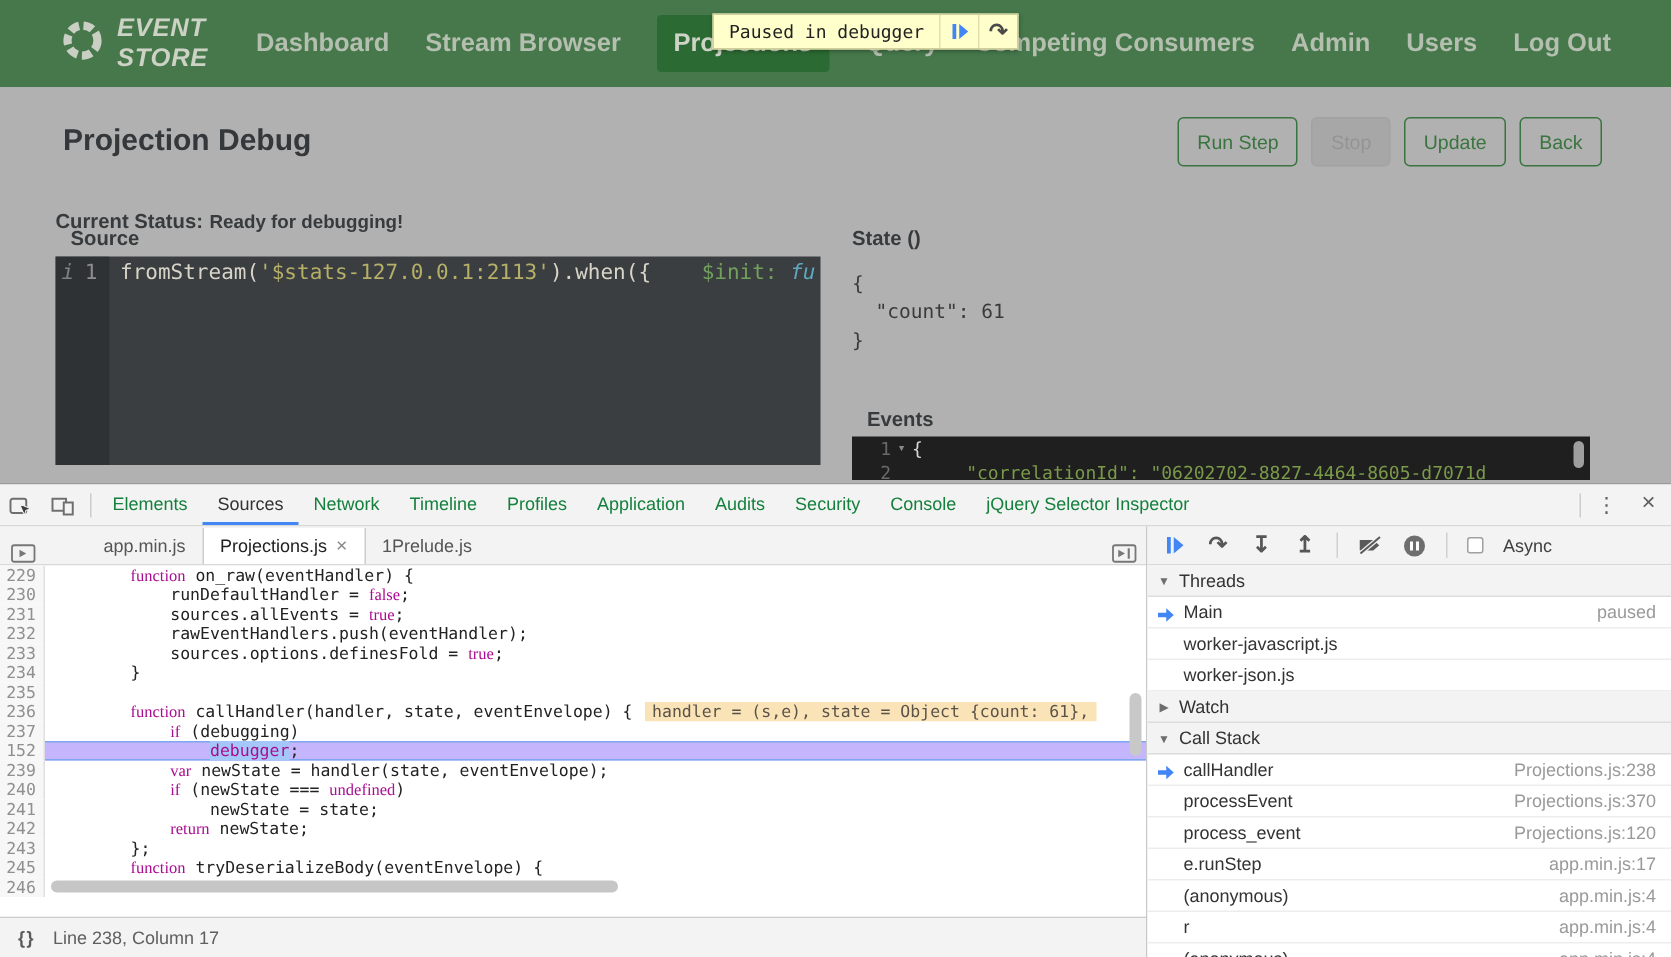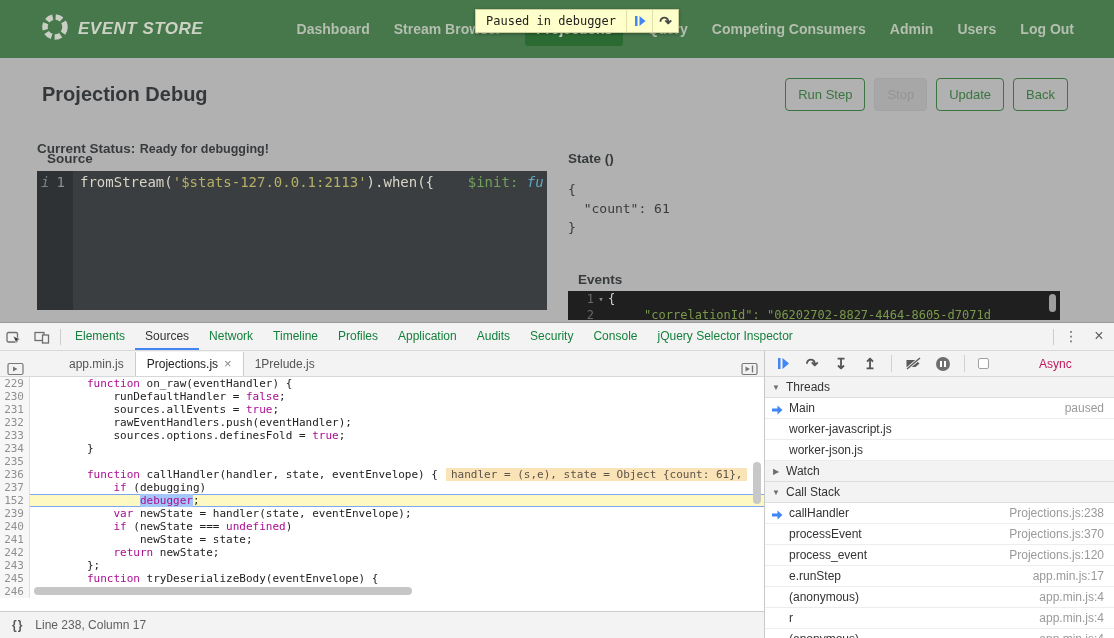--- a/index.html
+++ b/index.html
@@ -4,21 +4,21 @@
 <style>
   * { margin:0; padding:0; box-sizing:border-box; }
   html,body { width:1114px; height:638px; overflow:hidden; background:#b1b1b1;
               font-family:"Liberation Sans", sans-serif; }
   
   .top-section { position:relative; width:1114px; height:322px; background:#b1b1b1; }
   .navbar { height:58px; background:#46784b; display:flex; align-items:center; padding:0 40px; }
   .brand { display:flex; align-items:center; gap:8px; }
   .brand-text { font-style:italic; font-weight:bold; font-size:17px; color:#ccd2c4; letter-spacing:.5px; }
   .nav-items { margin-left:auto; display:flex; align-items:center; gap:24px; }
-  .nav-item { font-size:14px; font-weight:bold; color:#b5bfb0; cursor:default; white-space:nowrap; }
+  .nav-item { font-size:17px; font-weight:bold; color:#b5bfb0; cursor:default; white-space:nowrap; }
   .nav-item.active { background:#2c6a33; color:#ced5c7; padding:9px 11px; border-radius:3px; }
   .pause-tooltip { position:absolute; left:475px; top:9px; height:24px; display:flex; align-items:stretch;
                    background:#ffffcc; border:1px solid #cfcf9b; box-shadow:0 1px 3px rgba(0,0,0,.35); z-index:10; }
   .pause-text { padding:0 10px; font:12px "DejaVu Sans Mono", monospace; color:#222; line-height:22px; }
   .pause-btn { width:26px; border-left:1px solid #e0e0a8; display:flex; align-items:center; justify-content:center; }
   .pause-btn .glyph { font-size:15px; font-weight:bold; color:#4a4a4a; line-height:1; }
   #page-title { position:absolute; left:42px; top:83px; font-size:20px; font-weight:bold; color:#35383b; }
   #page-buttons { position:absolute; right:46px; top:78px; display:flex; gap:9px; }
   .pbtn { font-family:inherit; font-size:13px; padding:8px 12px; border:1px solid #3a743f; color:#3a743f;
           border-radius:4px; background:transparent; }
@@ -65,40 +65,40 @@
   .pane-toggle { margin-left:auto; }
   .file-tabs { display:flex; align-items:stretch; margin-left:28px; }
   .file-tab { padding:0 11px; line-height:24px; color:#555; display:flex; align-items:center; gap:6px; white-space:nowrap; }
   .file-tab.active { background:#fff; border-left:1px solid #ccc; border-right:1px solid #ccc; color:#222; }
   .tab-x { color:#888; font-size:13px; }
   .code-area { position:relative; height:234px; background:#fff; overflow:hidden; }
   .code-row { display:flex; height:13px; line-height:13px; font:11px "DejaVu Sans Mono", monospace; }
   .gutter { width:30px; background:#f7f7f7; border-right:1px solid #e0e0e0; color:#909090;
             text-align:right; padding-right:5px; flex:none; }
   .code-text { white-space:pre; padding-left:4px; flex:1; position:relative; overflow:hidden; }
-  .c-p { color:#222; } .c-k { color:#aa0d91; }
+  .c-p { color:#222; } .c-k { color:#aa0d91;font-family:Liberation Serif, serif; }
   .c-sel { color:#aa0d91; background:#a5c6f9; }
-  .code-row.hl .code-text { background:#fef9c3; box-shadow:inset 0 1px 0 #7da7f0, inset 0 -1px 0 #7da7f0; }
+  .code-row.hl .code-text { background:#c4b5fd; box-shadow:inset 0 1px 0 #7da7f0, inset 0 -1px 0 #7da7f0; }
   .annotation { background:#fbe3b8; color:#5a5348; margin-left:8px; padding:0 5px; }
   .hscroll-thumb { position:absolute; left:4px; top:2px; width:378px; height:8px; background:#c6c6c6; border-radius:5px; }
   .vscroll-thumb { position:absolute; right:3px; top:85px; width:8px; height:42px; background:#c8c8c8; border-radius:5px; }
   .dt-status { height:27px; background:#f3f3f3; border-top:1px solid #ccc; display:flex; align-items:center;
                gap:12px; padding:0 12px; color:#5f5f5f; }
   .braces { font-weight:bold; color:#5a5a5a; letter-spacing:1px; }
   .dt-sidebar { flex:1; display:flex; flex-direction:column; }
   .sb-toolbar { height:26px; background:#f3f3f3; border-bottom:1px solid #d8d8d8; display:flex; align-items:center;
                 padding:0 10px; gap:13px; }
   .tool { display:flex; align-items:center; justify-content:center; min-width:16px; }
   .tool .glyph { font-size:15px; font-weight:bold; color:#565656; line-height:1; }
   .vdiv2 { width:1px; height:17px; background:#d0d0d0; }
   .pause-circ { width:14px; height:14px; border-radius:50%; background:#6e6e6e; display:flex; align-items:center;
                 justify-content:center; gap:2px; }
   .pause-circ i { display:block; width:2px; height:6px; background:#fff; }
   .checkbox { width:11px; height:11px; border:1px solid #a0a0a0; border-radius:2px; background:#fff; }
-  .async-label { color:#be185d;margin-left:37px; }
+  .async-label { color:#404040; }
   .sb-sections { height:261px; overflow:hidden; background:#fff; }
   .sb-header { height:21px; background:#f3f3f3; border-bottom:1px solid #ddd; display:flex; align-items:center;
                padding:0 6px; gap:5px; color:#333; }
   .tri { font-size:8px; color:#6e6e6e; width:10px; text-align:center; }
   .sb-row { height:21px; display:flex; align-items:center; padding:0 10px 0 24px; border-bottom:1px solid #ededed;
             position:relative; color:#333; }
   .row-loc { margin-left:auto; color:#9a9a9a; }
   .cur-arrow { position:absolute; left:7px; top:6px; }
 </style>
 </head>

